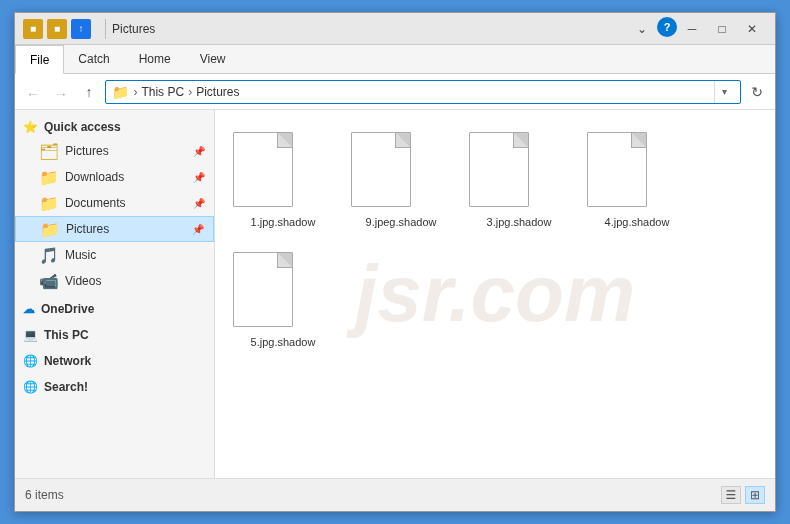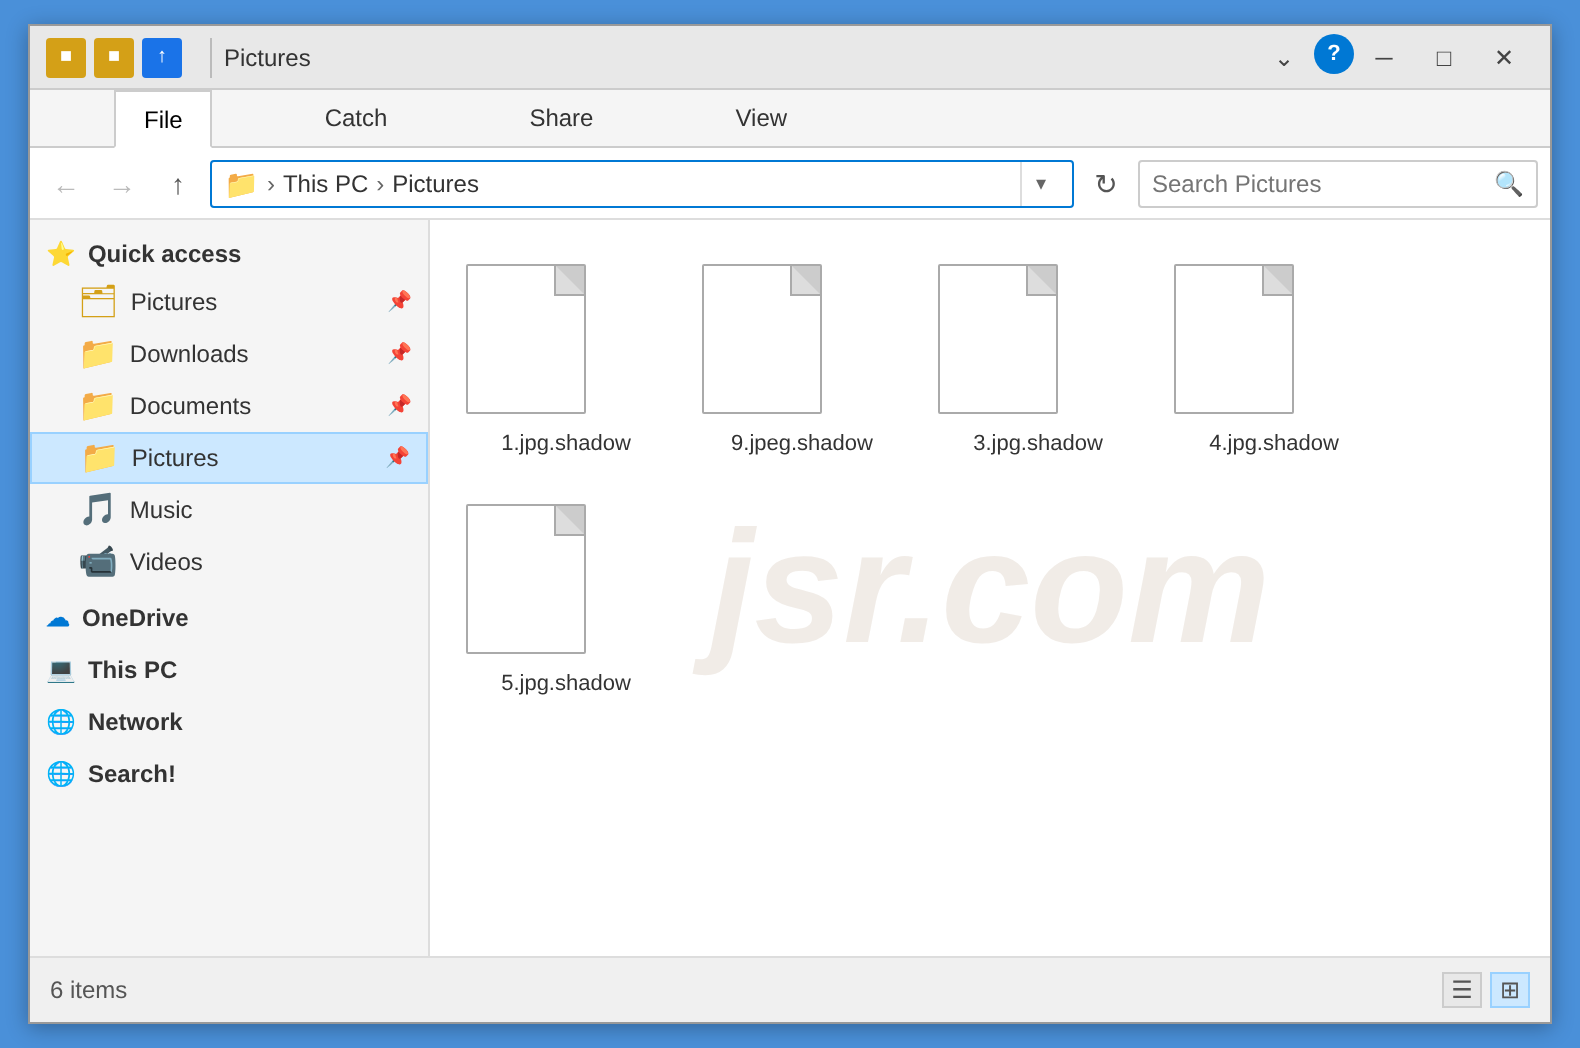--- a/index.html
+++ b/index.html
@@ -86,21 +86,20 @@
       height: 28px;
     }
     .ribbon-tab {
       padding: 3px 14px;
       display: flex;
       align-items: center;
       font-size: 12px;
       color: #333;
       cursor: pointer;
       border-right: 1px solid transparent;
-      margin-left: 42px;
     }
     .ribbon-tab.active {
       background: white;
       border: 1px solid #ccc;
       border-bottom: 1px solid white;
       margin-bottom: -1px;
       z-index: 1;
       color: #000;
     }
 
@@ -360,42 +359,38 @@
       <div class="title-ctrl">─</div>
       <div class="title-ctrl">□</div>
       <div class="title-ctrl close">✕</div>
     </div>
   </div>
 
   <div class="ribbon">
     <div class="ribbon-tabs">
       <div class="ribbon-tab active">File</div>
       <div class="ribbon-tab">Catch</div>
-      <div class="ribbon-tab">Share</div>
+      <div class="ribbon-tab">Home</div>
       <div class="ribbon-tab">View</div>
     </div>
   </div>
 
   <div class="address-bar">
     <div class="nav-btn disabled">←</div>
     <div class="nav-btn disabled">→</div>
     <div class="nav-btn">↑</div>
     <div class="address-path">
       <span style="font-size:14px;">📁</span>
       <span class="path-separator">›</span>
       <span class="path-item">This PC</span>
       <span class="path-separator">›</span>
       <span class="path-item">Pictures</span>
       <div class="path-dropdown">▾</div>
     </div>
     <div class="refresh-btn">↻</div>
-    <div class="search-box">
-      <input type="text" placeholder="Search Pictures" style="">
-      <span class="search-icon-small">🔍</span>
-    </div>
   </div>
 
   <div class="main">
 
     <div class="sidebar">
 
       <div class="sidebar-section">
         <div class="sidebar-header">
           <span>⭐</span>
           <span>Quick access</span>

